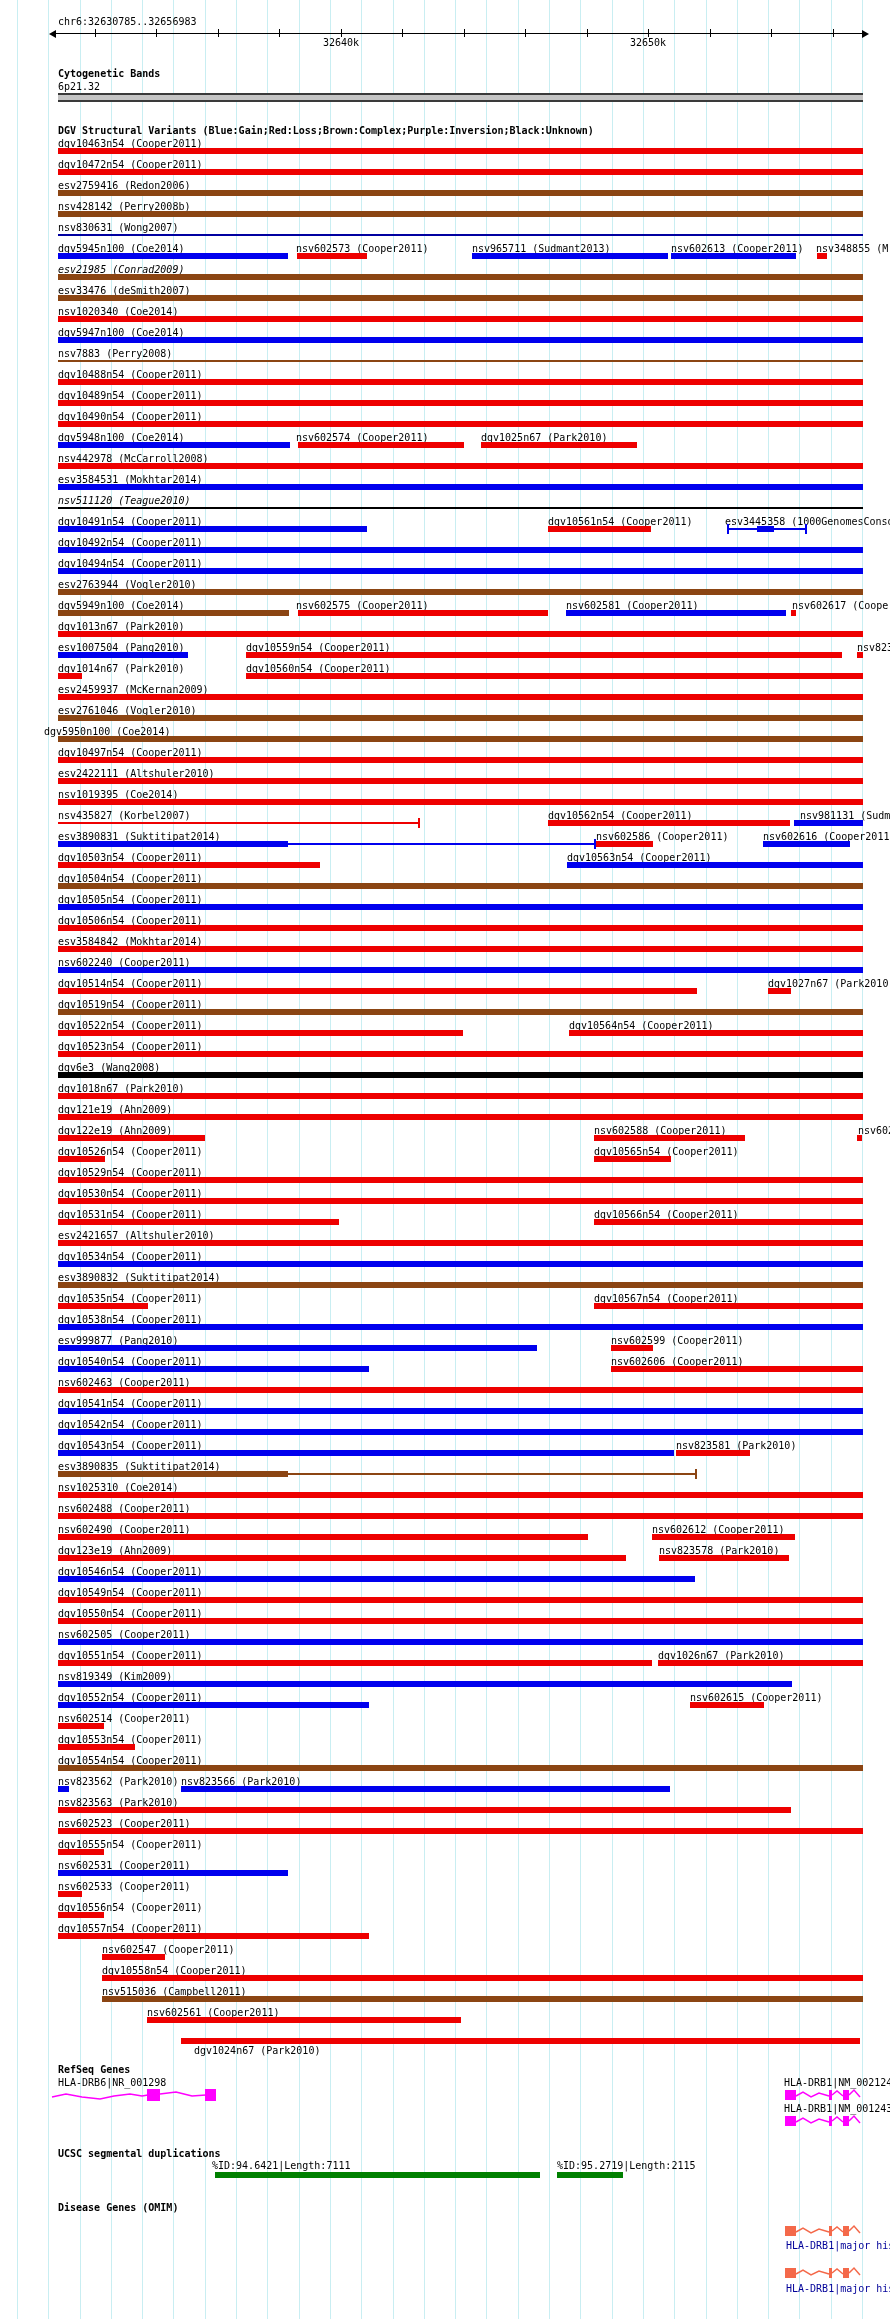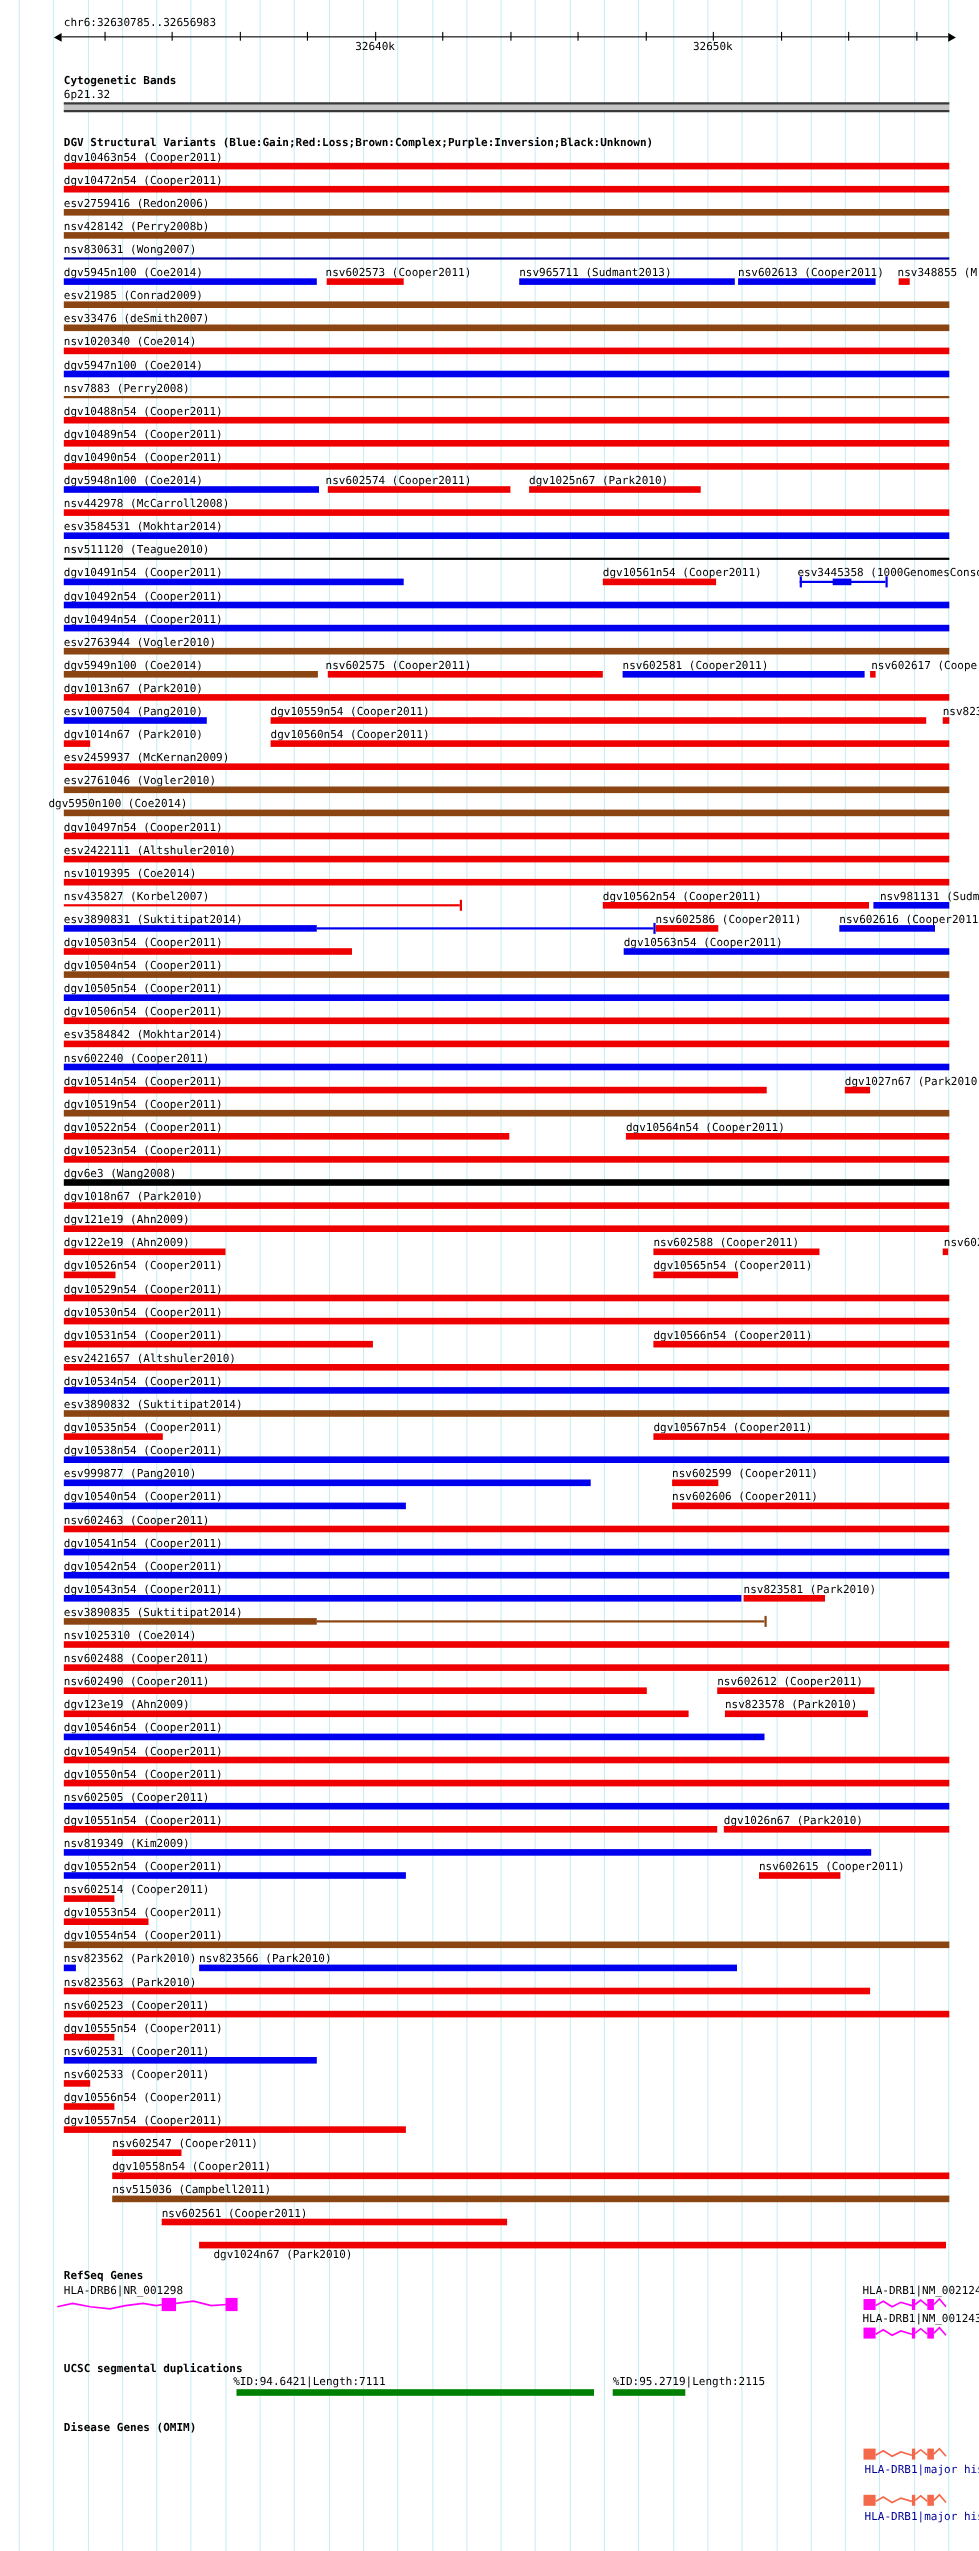--- a/index.html
+++ b/index.html
@@ -108,21 +108,21 @@
         <div class="lbl" style="left: 296px; top: 0px;">nsv602573 (Cooper2011)</div>
         <div class="lbl" style="left: 472px; top: 0px;">nsv965711 (Sudmant2013)</div>
         <div class="lbl" style="left: 671px; top: 0px;">nsv602613 (Cooper2011)</div>
         <div class="lbl" style="left: 816px; top: 0px;">nsv348855 (M</div>
         <div class="bar" style="left: 58px; width: 230px; top: 10px; background: rgb(0, 0, 238);"></div>
         <div class="bar" style="left: 297px; width: 70px; top: 10px; background: rgb(238, 0, 0);"></div>
         <div class="bar" style="left: 472px; width: 196px; top: 10px; background: rgb(0, 0, 238);"></div>
         <div class="bar" style="left: 671px; width: 125px; top: 10px; background: rgb(0, 0, 238);"></div>
         <div class="bar" style="left: 817px; width: 10px; top: 10px; background: rgb(238, 0, 0);"></div>
       </div>
-      <div style="position: absolute; left: 0px; top: 264px; width: 716px; height: 21px;">
+      <div style="position: absolute; left: 0px; top: 264px; width: 716px; height: 21px; font-style: italic;">
         <div class="lbl" style="left: 58px; top: 0px;">esv21985 (Conrad2009)</div>
         <div class="bar" style="left: 58px; width: 805px; top: 10px; background: rgb(139, 69, 19);"></div>
       </div>
       <div style="position: absolute; left: 0px; top: 285px; width: 890px; height: 21px;">
         <div class="lbl" style="left: 58px; top: 0px;">esv33476 (deSmith2007)</div>
         <div class="bar" style="left: 58px; width: 805px; top: 10px; background: rgb(139, 69, 19);"></div>
       </div>
       <div style="position: absolute; left: 0px; top: 306px; width: 890px; height: 21px;">
         <div class="lbl" style="left: 58px; top: 0px;">nsv1020340 (Coe2014)</div>
         <div class="bar" style="left: 58px; width: 805px; top: 10px; background: rgb(238, 0, 0);"></div>
@@ -156,21 +156,21 @@
         <div class="bar" style="left: 481px; width: 156px; top: 10px; background: rgb(238, 0, 0);"></div>
       </div>
       <div style="position: absolute; left: 0px; top: 453px; width: 890px; height: 21px;">
         <div class="lbl" style="left: 58px; top: 0px;">nsv442978 (McCarroll2008)</div>
         <div class="bar" style="left: 58px; width: 805px; top: 10px; background: rgb(238, 0, 0);"></div>
       </div>
       <div style="position: absolute; left: 0px; top: 474px; width: 890px; height: 21px;">
         <div class="lbl" style="left: 58px; top: 0px;">esv3584531 (Mokhtar2014)</div>
         <div class="bar" style="left: 58px; width: 805px; top: 10px; background: rgb(0, 0, 238);"></div>
       </div>
-      <div style="position: absolute; left: 0px; top: 495px; width: 890px; height: 21px;">
+      <div style="position: absolute; left: 0px; top: 495px; width: 890px; height: 21px; font-style: italic;">
         <div class="lbl" style="left: 58px; top: 0px;">nsv511120 (Teague2010)</div>
         <div class="thin" style="left: 58px; width: 805px; top: 12px; background: rgb(0, 0, 0);"></div>
       </div>
       <div style="position: absolute; left: 0px; top: 516px; width: 890px; height: 21px;">
         <div class="lbl" style="left: 58px; top: 0px;">dgv10491n54 (Cooper2011)</div>
         <div class="lbl" style="left: 548px; top: 0px;">dgv10561n54 (Cooper2011)</div>
         <div class="lbl" style="left: 725px; top: 0px;">esv3445358 (1000GenomesConsor</div>
         <div class="bar" style="left: 58px; width: 309px; top: 10px; background: rgb(0, 0, 238);"></div>
         <div class="bar" style="left: 548px; width: 103px; top: 10px; background: rgb(238, 0, 0);"></div>
         <div class="vtick" style="left: 727px; top: 8px; background: rgb(0, 0, 238);"></div>

